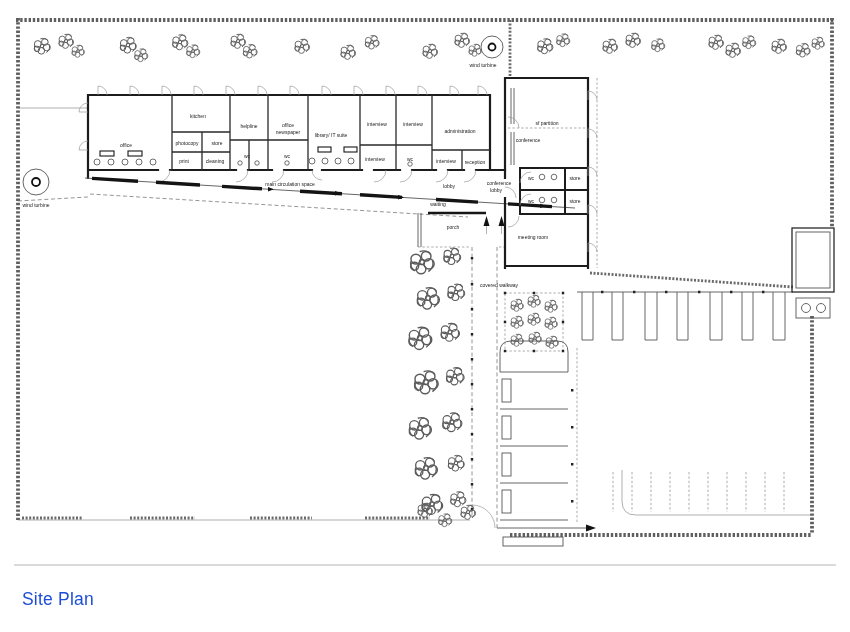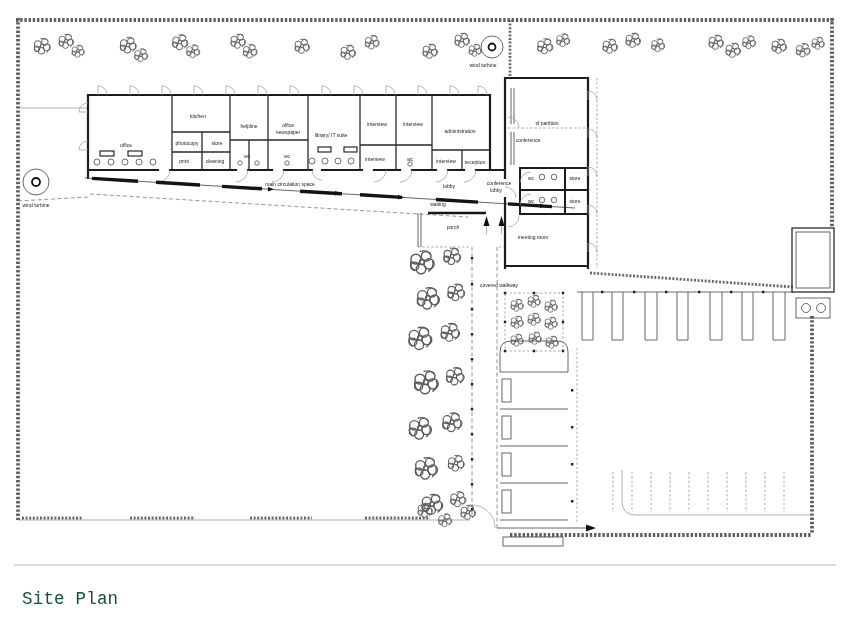--- a/index.html
+++ b/index.html
@@ -17,22 +17,22 @@
   .hedge{stroke:#5f5f5f;stroke-width:3.8;fill:none;stroke-dasharray:2.4 1.8;}
   .hedge2{stroke:#6a6a6a;stroke-width:2.8;fill:none;stroke-dasharray:2 1.6;}
   .glz{stroke:#141414;stroke-width:3.4;fill:none;}
   .bench{stroke:#161616;stroke-width:2.6;fill:none;}
   .furn{stroke:#4a4a4a;stroke-width:0.8;fill:none;}
   .tbl{stroke:#161616;stroke-width:1.1;fill:#fff;}
   .dots{fill:#222;stroke:none;}
   .blk{fill:#111;stroke:none;}
   .tree{stroke:#5c5c5c;stroke-width:0.9;fill:none;}
   .lbl{font-family:"Liberation Sans",sans-serif;font-size:5px;fill:#222;text-anchor:middle;}
-  .title{position:absolute;left:22px;top:589px;font-family:Liberation Mono, monospace;
-         font-size:17.5px;color:#14532d;letter-spacing:.2px;}
+  .title{position:absolute;left:22px;top:589px;font-family:Liberation Sans, sans-serif;
+         font-size:17.5px;color:#1d4ed8;letter-spacing:.2px;}
 </style>
 </head>
 <body>
 
 <div class="page">
 <svg width="850" height="632" viewBox="0 0 850 632">
   <defs>
     <g id="tree-sym">
       <circle cx="0" cy="0" r="1.6"></circle>
       <circle cx="-3.8" cy="-1.8" r="3.1"></circle>

